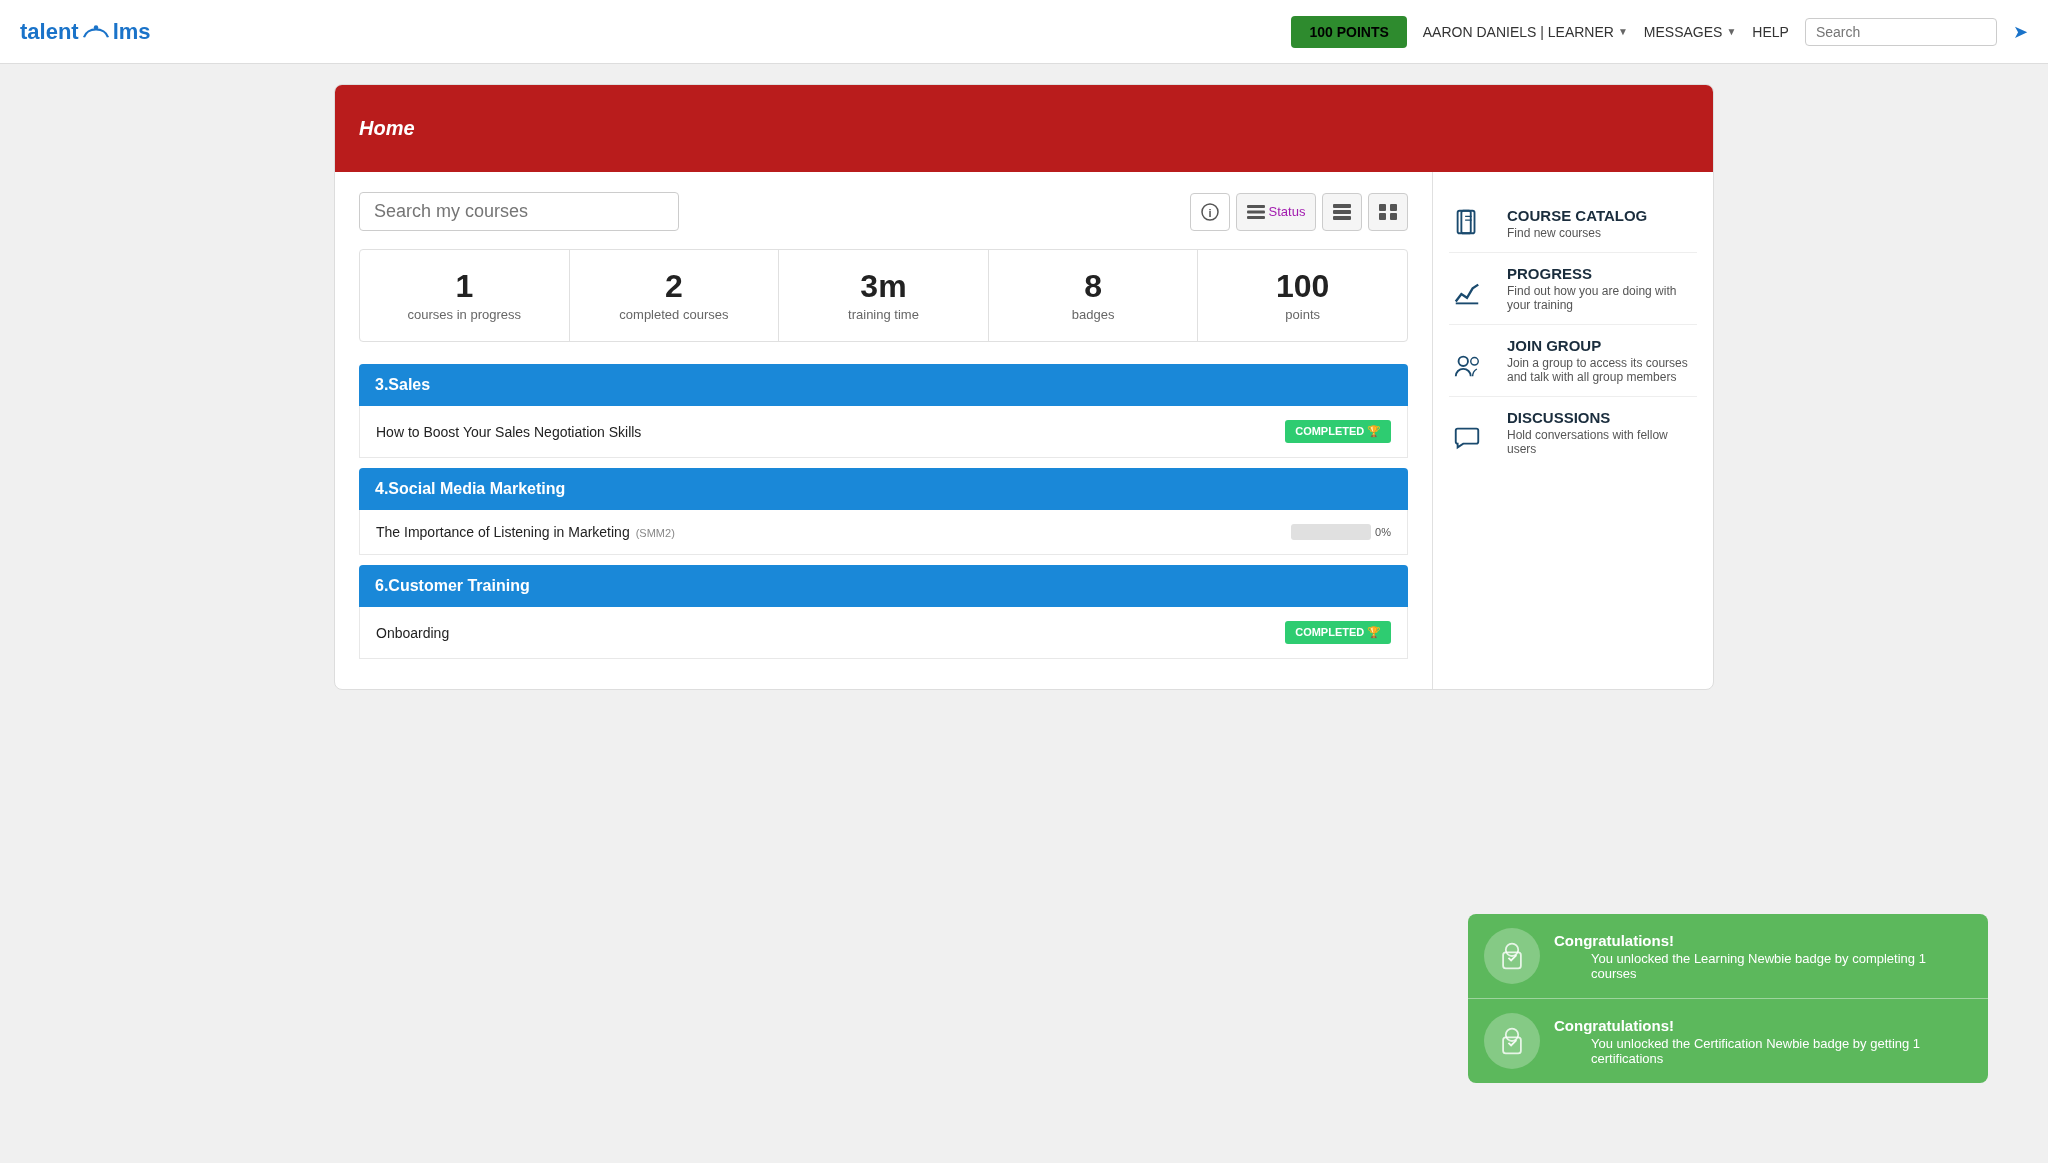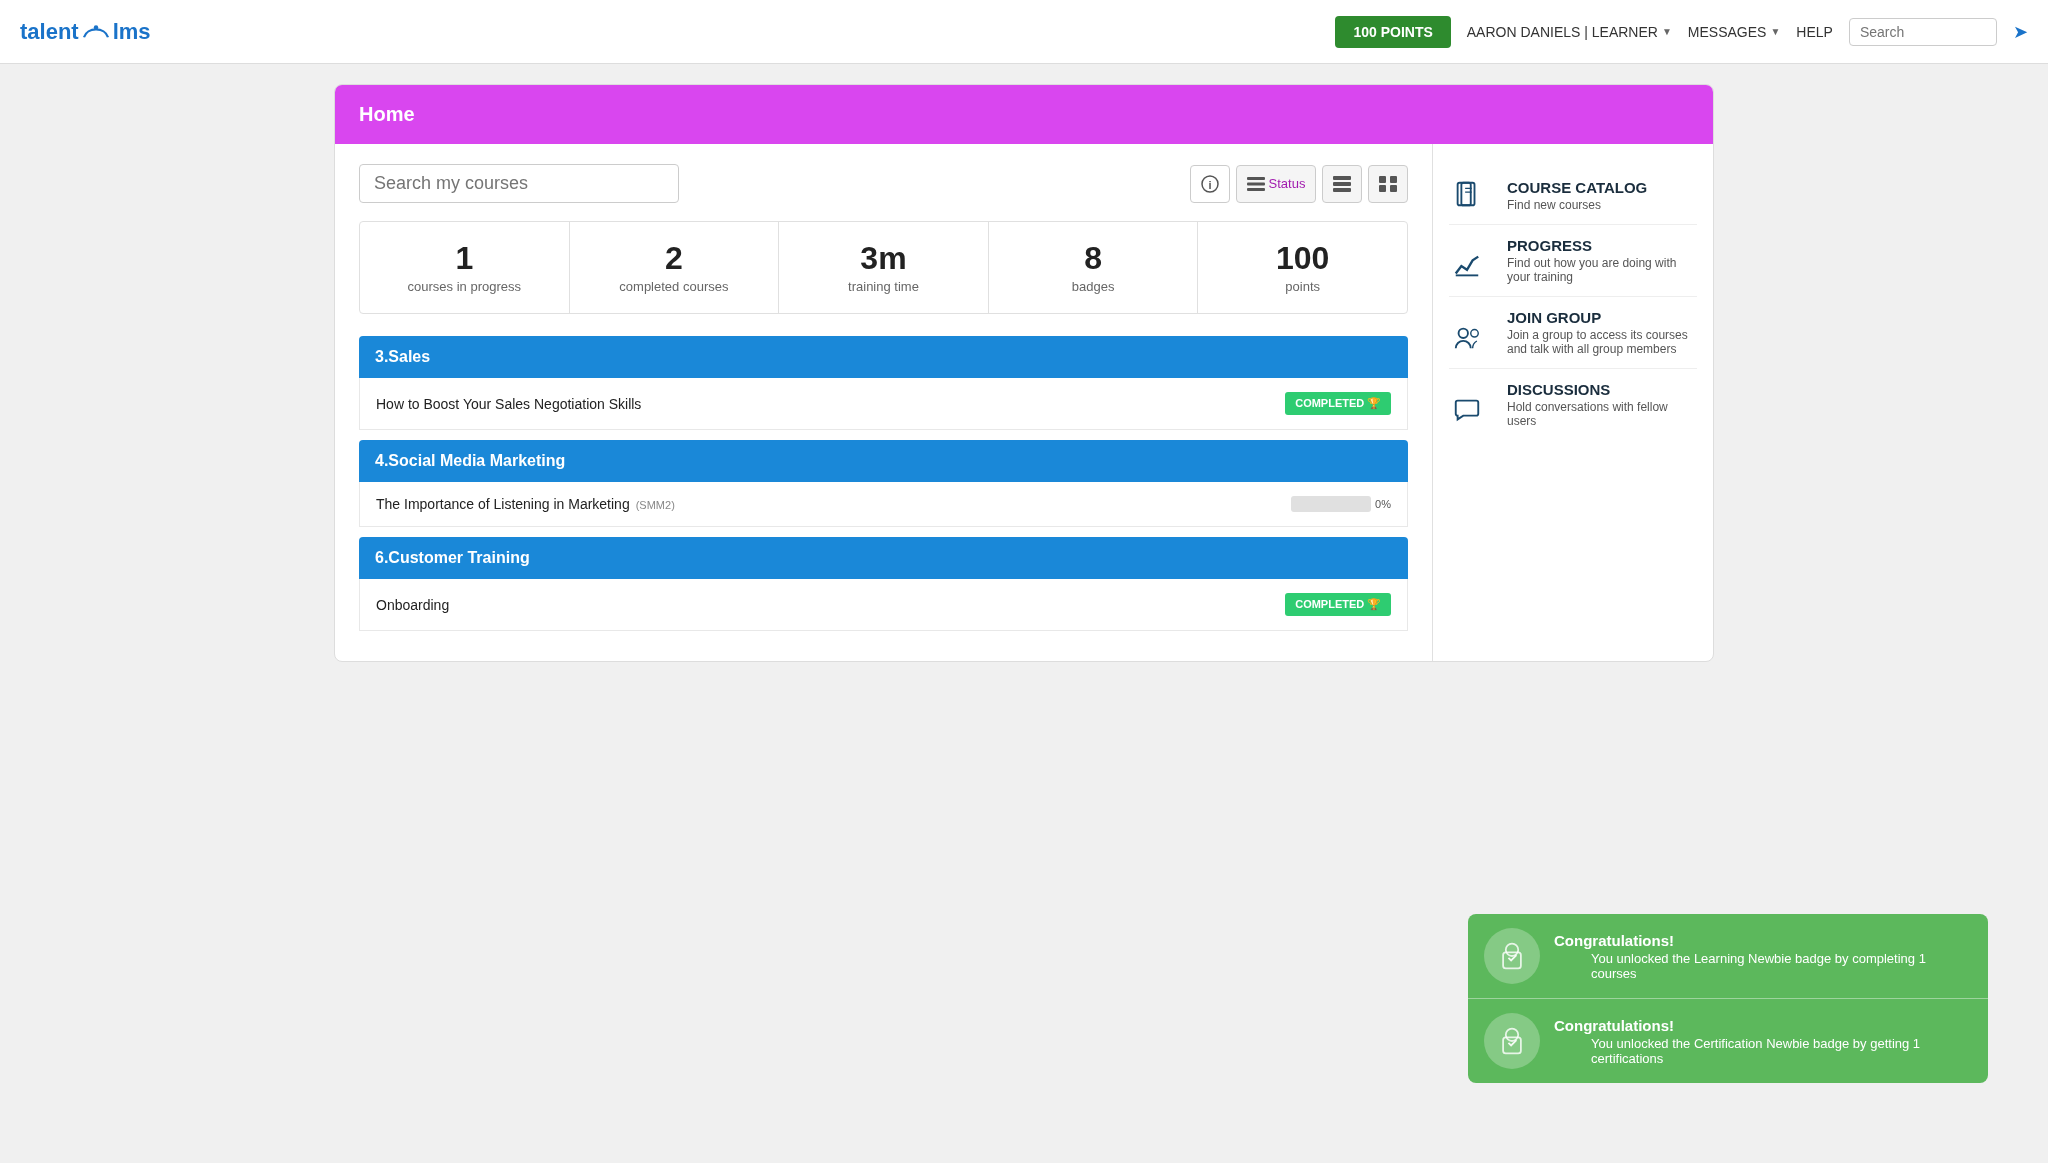--- a/index.html
+++ b/index.html
@@ -30,21 +30,21 @@
       height: 18px;
       margin: 0 2px;
     }
     .nav-right {
       display: flex;
       align-items: center;
       gap: 16px;
     }
     .points-btn {
       background: #2e8b2e;
-      color: #ffffff;
+      color: #000000;
       font-weight: bold;
       padding: 8px 18px;
       border-radius: 4px;
       font-size: 14px;
       border: none;
       cursor: pointer;
     }
     .nav-user {
       font-size: 14px;
       color: #333;
@@ -64,21 +64,21 @@
     .nav-help {
       font-size: 14px;
       color: #333;
       cursor: pointer;
     }
     .nav-search {
       border: 1px solid #ccc;
       border-radius: 4px;
       padding: 5px 10px;
       font-size: 14px;
-      width: 148px;
+      width: 192px;
     }
     .nav-logout {
       color: #1a73c9;
       font-size: 18px;
       cursor: pointer;
     }
     .chevron-down { font-size: 10px; color: #666; }
 
     
     .main-wrapper {
@@ -88,22 +88,23 @@
     }
 
     
     .home-panel {
       background: #fff;
       border-radius: 8px;
       border: 1px solid #ddd;
       overflow: hidden;
     }
     .home-header {
-      background: #d946ef;
-      padding: 18px 24px;
+      background: #b91c1c;
+      padding: 32px 24px;
+      font-style: italic;
     }
     .home-header-title {
       color: #fff;
       font-size: 20px;
       font-weight: bold;
     }
 
     
     .content-area {
       display: flex;

